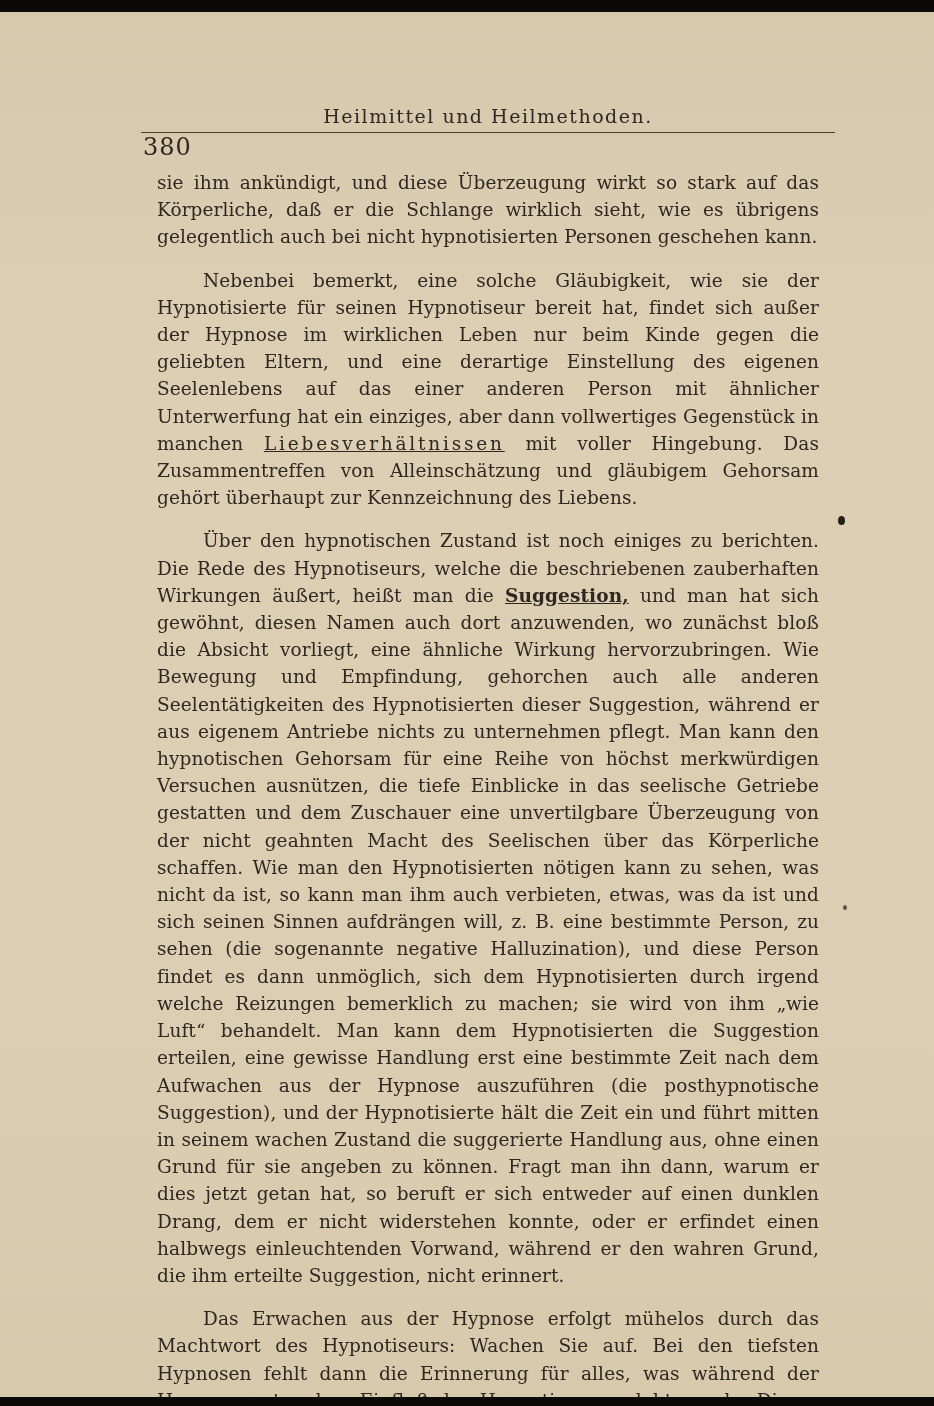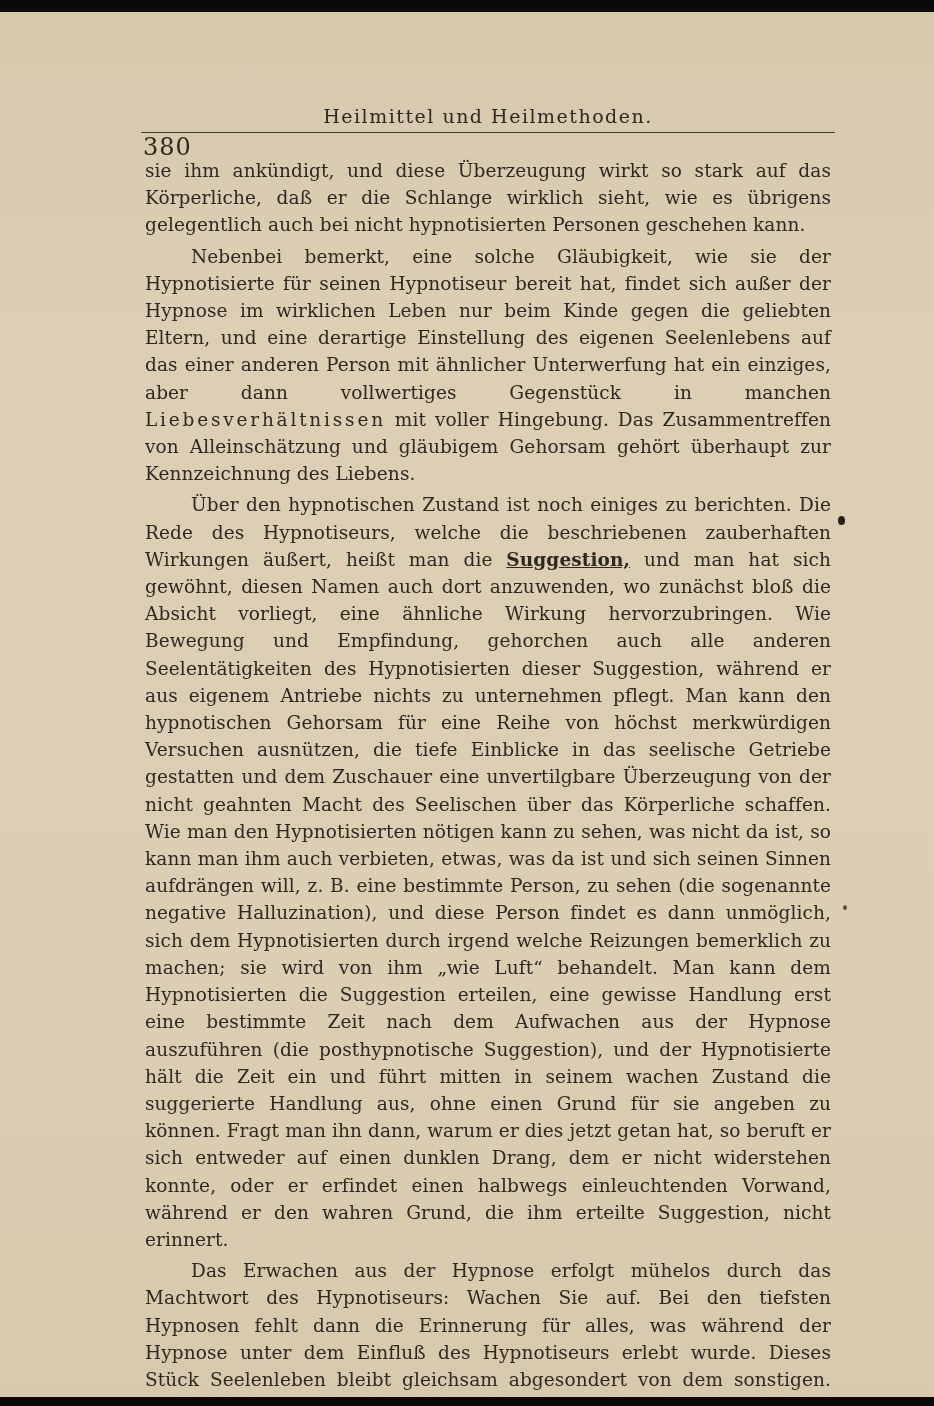--- a/index.html
+++ b/index.html
@@ -63,26 +63,26 @@
     position: absolute;
     top: 153px;
     left: 141px;
     width: 694px;
     font-size: 18.5px;
     line-height: 27.2px;
     text-align: justify;
     letter-spacing: 0.1px;
   }
   .text-block p {
-    margin: 4px;
+    margin: 16px;
     text-indent: 46px;
   }
   .text-block p.continuation { text-indent: 0; }
   .bold-term { font-weight: bold; text-decoration: underline; }
-  .sperr { letter-spacing: 2.8px; }
+  .sperr { letter-spacing: 2.8px; text-decoration: underline; }
 
   .scan-speck {
     position: absolute;
     background: #241f16;
     border-radius: 50%;
   }
   .speck-1 { left: 838px; top: 516px; width: 7px; height: 9px; }
   .speck-2 { left: 843px; top: 905px; width: 4px; height: 5px; opacity: .7; }
 </style>
 </head>

